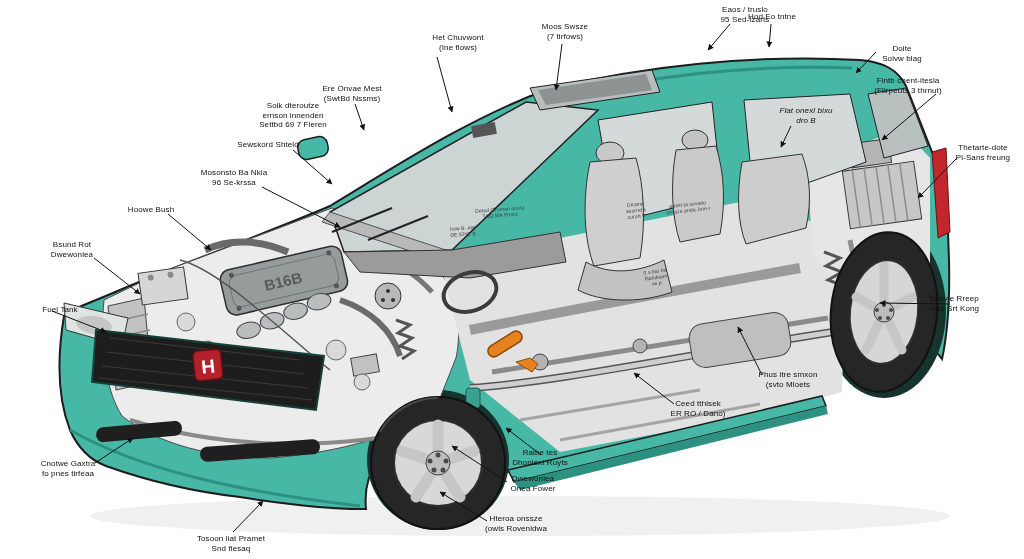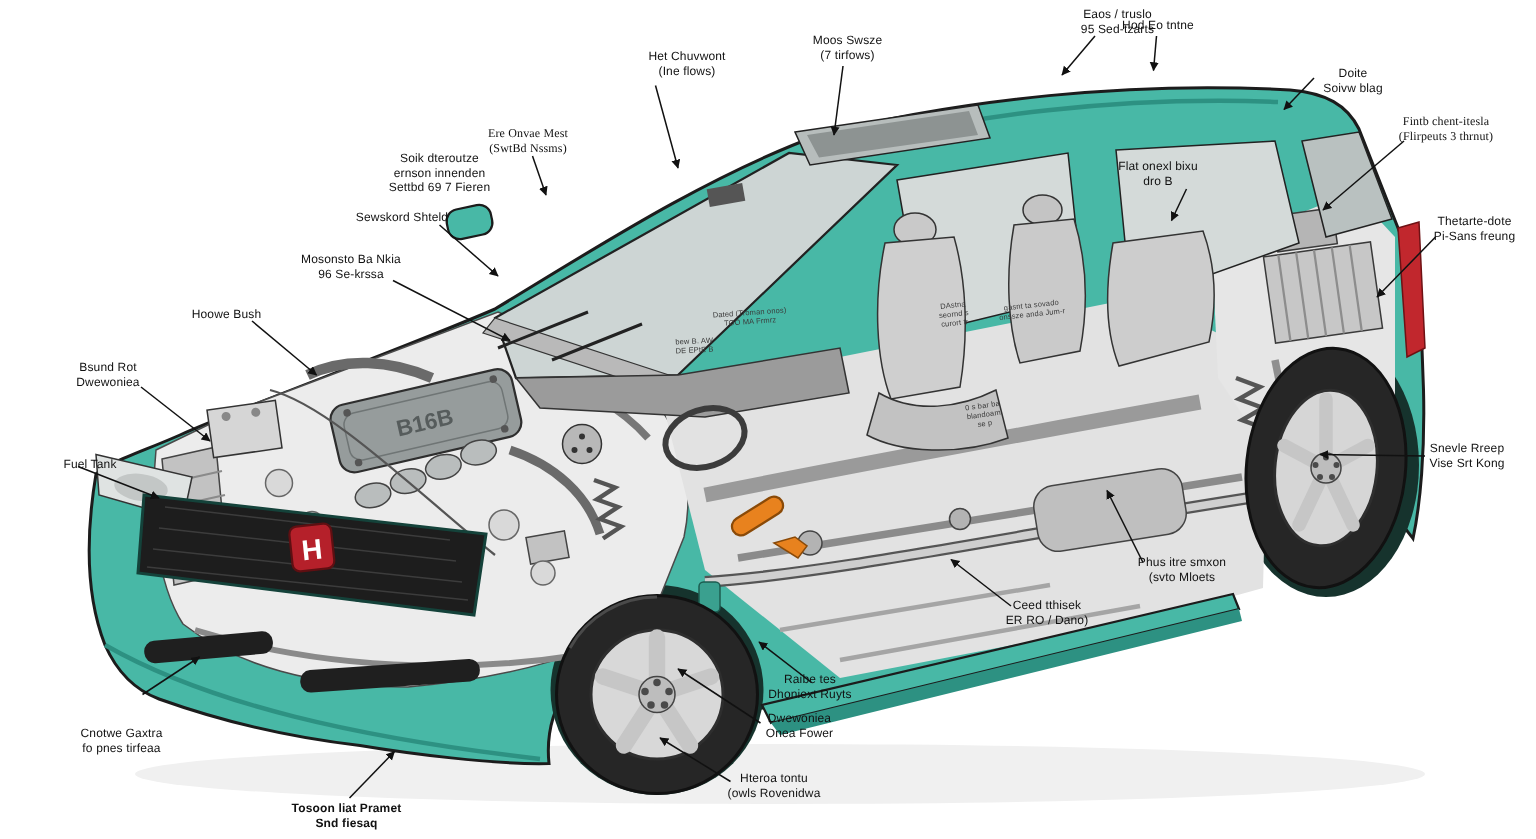--- a/index.html
+++ b/index.html
@@ -242,87 +242,87 @@
         <div>Hod Eo tntne</div>
       </div>
       <div class="label" style="left: 745px; top: 5px;">
         <div>Eaos / truslo</div>
         <div>95 Sed-tzarts</div>
       </div>
       <div class="label" style="left: 902px; top: 44px;">
         <div>Doite</div>
         <div>Soivw blag</div>
       </div>
-      <div class="label" style="left: 964px; top: 76px; font-family: Liberation Serif, serif;">
+      <div class="label" style="left: 908px; top: 76px;">
         <div>Fintb chent-itesla</div>
         <div>(Flirpeuts 3 thrnut)</div>
       </div>
       <div class="label" style="left: 983px; top: 143px;">
         <div>Thetarte-dote</div>
         <div>Pi-Sans freung</div>
       </div>
-      <div class="label" style="left: 978px; top: 294px;">
+      <div class="label" style="left: 954px; top: 294px;">
         <div>Snevle Rreep</div>
         <div>Vise Srt Kong</div>
       </div>
       <div class="label" style="left: 72px; top: 240px;">
         <div>Bsund Rot</div>
         <div>Dwewoniea</div>
       </div>
       <div class="label" style="left: 32px; top: 305px; margin-left: 28px;">
         <div>Fuel Tank</div>
       </div>
-      <div class="label" style="left: 81px; top: 459px; margin-top: 25px;">
+      <div class="label" style="left: 68px; top: 459px;">
         <div>Cnotwe Gaxtra</div>
         <div>fo pnes tirfeaa</div>
       </div>
-      <div class="label" style="left: 231px; top: 534px; font-weight: bold;">
+      <div class="label" style="left: 231px; top: 534px;">
         <div>Tosoon liat Pramet</div>
         <div>Snd fiesaq</div>
       </div>
       <div class="label" style="left: 540px; top: 448px;">
         <div>Raibe tes</div>
         <div>Dhoniext Ruyts</div>
       </div>
       <div class="label" style="left: 533px; top: 474px;">
         <div>Dwewoniea</div>
         <div>Onea Fower</div>
       </div>
       <div class="label" style="left: 516px; top: 514px;">
-        <div>Hteroa tontu</div>
+        <div>Hteroa onssze</div>
         <div>(owls Rovenidwa</div>
       </div>
       <div class="label" style="left: 788px; top: 370px;">
         <div>Phus itre smxon</div>
         <div>(svto Mloets</div>
       </div>
       <div class="label" style="left: 698px; top: 399px;">
         <div>Ceed tthisek</div>
         <div>ER RO / Dano)</div>
       </div>
-      <div class="label" style="left: 352px; top: 84px; font-family: Liberation Serif, serif;">
+      <div class="label" style="left: 352px; top: 84px;">
         <div>Ere Onvae Mest</div>
         <div>(SwtBd Nssms)</div>
       </div>
       <div class="label" style="left: 293px; top: 101px;">
         <div>Soik dteroutze</div>
         <div>ernson innenden</div>
         <div>Settbd 69 7 Fieren</div>
       </div>
       <div class="label" style="left: 268px; top: 140px;">
         <div>Sewskord Shteld</div>
       </div>
       <div class="label" style="left: 234px; top: 168px;">
         <div>Mosonsto Ba Nkia</div>
         <div>96 Se-krssa</div>
       </div>
       <div class="label" style="left: 151px; top: 205px;">
         <div>Hoowe Bush</div>
       </div>
-      <div class="label" style="left: 772px; top: 106px;">
+      <div class="label" style="left: 806px; top: 106px; font-style: italic;">
         <div>Flat onexl bixu</div>
         <div>dro B</div>
       </div>
       <div class="label tiny" style="left: 500px; top: 207px; transform: translateX(-50%) rotate(-4deg);">
         <div>Dated (Troman onos)</div>
         <div>TOO MA Frmrz</div>
       </div>
       <div class="label tiny" style="left: 463px; top: 226px; transform: translateX(-50%) rotate(-3deg);">
         <div>bew B. AW</div>
         <div>DE EPtE B</div>

